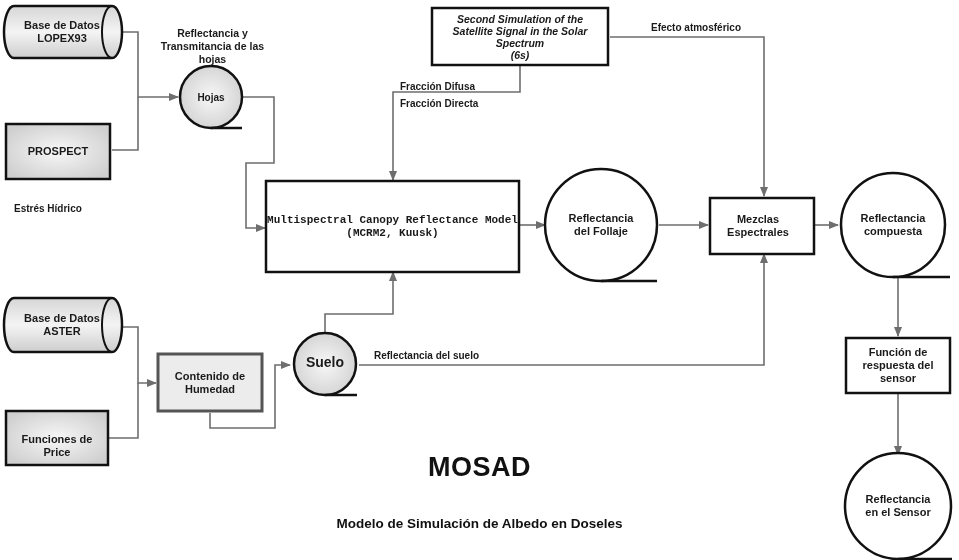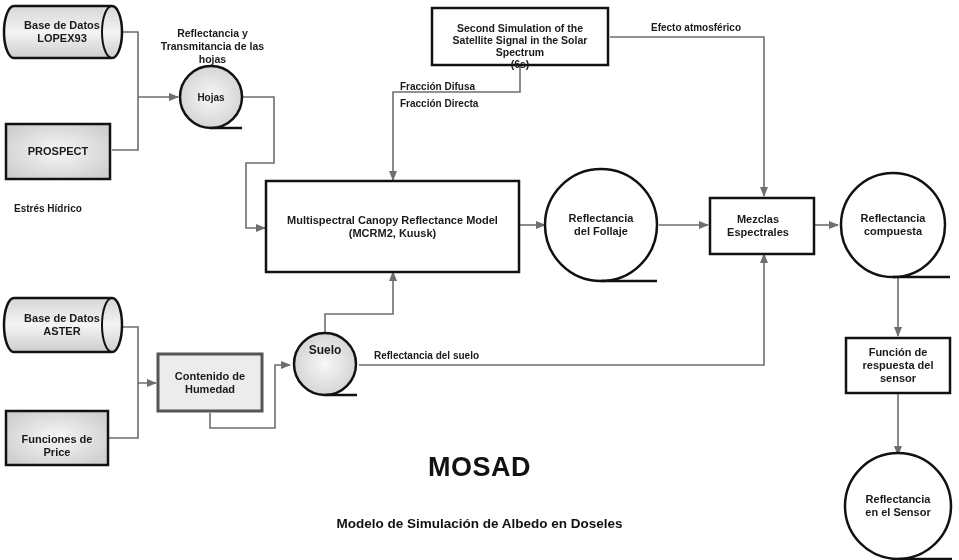--- a/index.html
+++ b/index.html
@@ -110,25 +110,25 @@
     <line x1="898" y1="559" x2="952" y2="559" stroke="#111" stroke-width="2.5"></line>
   </g>
 </svg>
 
 <div class="node-text" style="left:14px;top:6px;width:96px;height:52px;">
   <div><span>Base de Datos</span><br><span>LOPEX93</span></div>
 </div>
 <div class="node-text" style="left:6px;top:124px;width:104px;height:55px;">PROSPECT</div>
 <div class="node-text" style="left:180px;top:66px;width:62px;height:62px;font-size:10px;">Hojas</div>
 
-<div class="node-text" style="left:432px;top:13px;width:176px;height:65px;font-size:10.5px;line-height:12px;">
+<div class="node-text" style="left:432px;top:4px;width:176px;height:65px;font-size:10.5px;line-height:12px;font-style:italic;">
   <div><span>Second Simulation of the</span><br><span>Satellite Signal in the Solar</span><br><span>Spectrum</span><br><span>(6s)</span></div>
 </div>
 
-<div class="node-text" style="left:266px;top:181px;width:253px;height:91px;">
+<div class="node-text" style="left:266px;top:181px;width:253px;height:91px;font-family:Liberation Mono, monospace;">
   <div><span>Multispectral Canopy Reflectance Model</span><br><span>(MCRM2, Kuusk)</span></div>
 </div>
 <div class="node-text" style="left:545px;top:169px;width:112px;height:112px;">
   <div><span>Reflectancia</span><br><span>del Follaje</span></div>
 </div>
 <div class="node-text" style="left:710px;top:198px;width:96px;height:56px;">
   <div><span>Mezclas</span><br><span>Espectrales</span></div>
 </div>
 <div class="node-text" style="left:841px;top:173px;width:104px;height:104px;">
   <div><span>Reflectancia</span><br><span>compuesta</span></div>
@@ -136,21 +136,21 @@
 
 <div class="node-text" style="left:14px;top:298px;width:96px;height:54px;">
   <div><span>Base de Datos</span><br><span>ASTER</span></div>
 </div>
 <div class="node-text" style="left:6px;top:411px;width:102px;height:70px;">
   <div><span>Funciones de</span><br><span>Price</span></div>
 </div>
 <div class="node-text" style="left:158px;top:354px;width:104px;height:57px;">
   <div><span>Contenido de</span><br><span>Humedad</span></div>
 </div>
-<div class="node-text" style="left:294px;top:319px;width:62px;height:62px;font-size:12px;">Suelo</div>
+<div class="node-text" style="left:294px;top:331px;width:62px;height:62px;font-size:14px;">Suelo</div>
 <div class="node-text" style="left:846px;top:338px;width:104px;height:55px;">
   <div><span>Función de</span><br><span>respuesta del</span><br><span>sensor</span></div>
 </div>
 <div class="node-text" style="left:845px;top:453px;width:106px;height:106px;">
   <div><span>Reflectancia</span><br><span>en el Sensor</span></div>
 </div>
 
 <div class="lbl" style="left:150px;top:27px;width:125px;font-size:10.5px;">
   <span>Reflectancia y</span><br><span>Transmitancia de las</span><br><span>hojas</span>
 </div>

